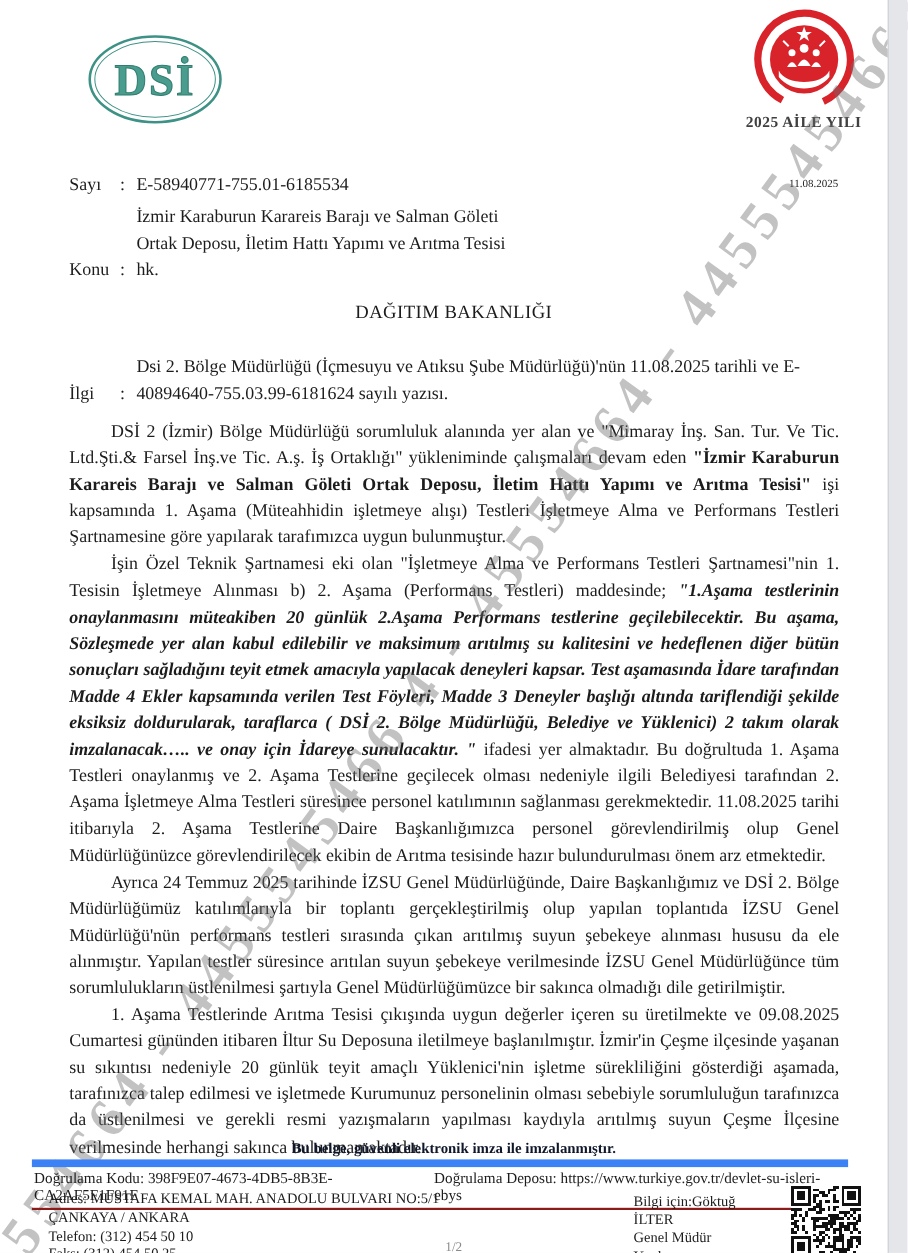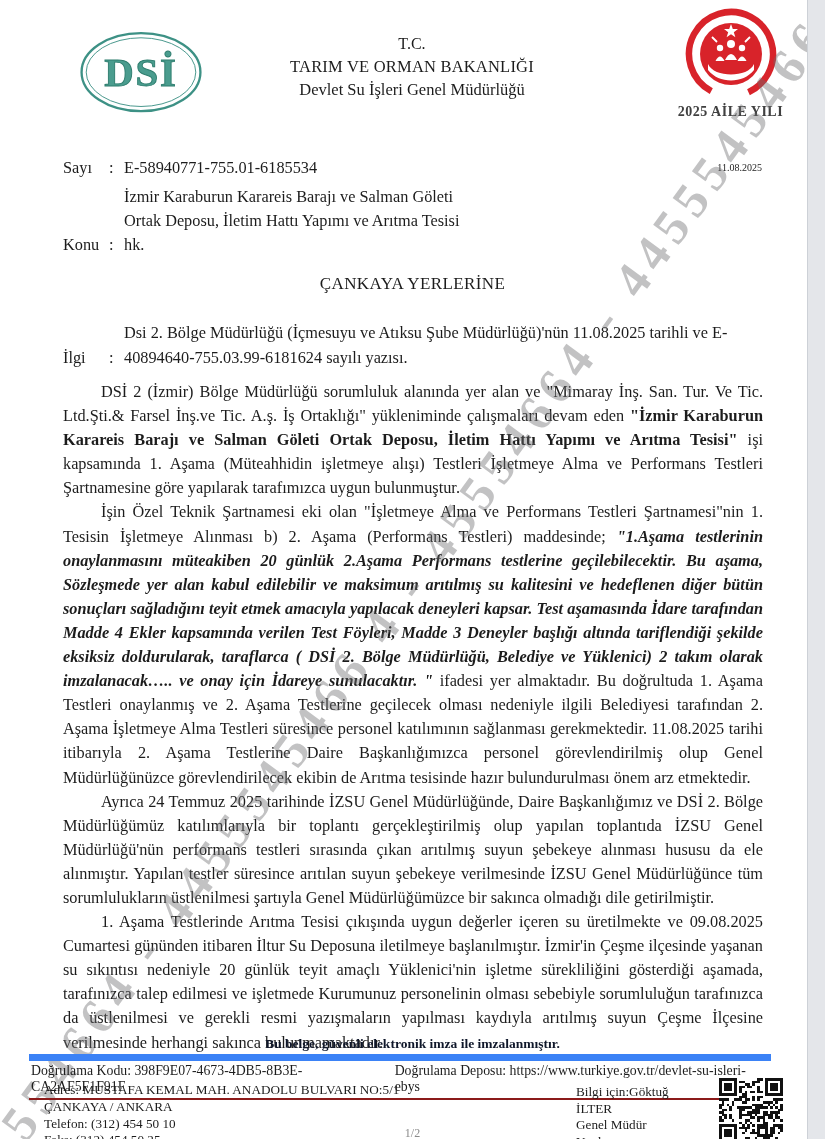--- a/index.html
+++ b/index.html
@@ -75,25 +75,20 @@
   <div class="watermark">45554664 - 4455545466 4 - 45554664 - 44555454664</div>
 
   <div class="hdr">
     <div class="dsi-logo">
       <svg viewBox="0 0 140 100" width="130" height="96">
         <ellipse cx="70" cy="48" rx="64" ry="42" fill="none" stroke="#3d9185" stroke-width="2.5"></ellipse>
         <ellipse cx="70" cy="48" rx="59" ry="37" fill="none" stroke="#3d9185" stroke-width="1"></ellipse>
         <text x="70" y="63" text-anchor="middle" font-family="Liberation Serif, serif" font-size="44" font-weight="bold" fill="#4a9c8e" stroke="#2e7d6e" stroke-width="1" letter-spacing="2">DSİ</text>
       </svg>
     </div>
-    <div class="hdr-center">
-      <div class="l1">T.C.</div>
-      <div class="l2">TARIM VE ORMAN BAKANLIĞI</div>
-      <div class="l3">Devlet Su İşleri Genel Müdürlüğü</div>
-    </div>
     <div class="emblem">
       <svg viewBox="0 0 100 100">
         <circle cx="50" cy="46" r="42" fill="none" stroke="#d8232a" stroke-width="6.5" stroke-dasharray="225 40" transform="rotate(118 50 46)"></circle>
         <circle cx="50" cy="46" r="31" fill="#d8232a"></circle>
         <polygon points="50,16 51.8,21 57,21 52.8,24.2 54.4,29.2 50,26.2 45.6,29.2 47.2,24.2 43,21 48.2,21" fill="#ffffff"></polygon>
 
         <circle cx="50" cy="36" r="4" fill="#ffffff"></circle>
         <path d="M44 52 Q50 40 56 52 Z" fill="#ffffff"></path>
         <circle cx="39" cy="40" r="3.2" fill="#ffffff"></circle>
         <path d="M34.5 53 Q39 44 43.5 53 Z" fill="#ffffff"></path>
@@ -114,21 +109,21 @@
       <span class="mval">E-58940771-755.01-6185534</span>
     </div>
     <div class="doc-date">11.08.2025</div>
     <div class="mrow konu-row">
       <span class="mlabel">Konu</span>
       <span class="mcolon">:</span>
       <span class="mval konu-val">İzmir Karaburun Karareis Barajı ve Salman Göleti Ortak Deposu, İletim Hattı Yapımı ve Arıtma Tesisi hk.</span>
     </div>
   </div>
 
-  <div class="recipient">ÇANKAYA YERLERİNE</div>
+  <div class="recipient">DAĞITIM BAKANLIĞI</div>
 
   <div class="ilgi mrow">
     <span class="mlabel">İlgi</span>
     <span class="mcolon">:</span>
     <span class="mval" style="flex:1;">Dsi 2. Bölge Müdürlüğü (İçmesuyu ve Atıksu Şube Müdürlüğü)'nün 11.08.2025 tarihli ve E-40894640-755.03.99-6181624 sayılı yazısı.</span>
   </div>
 
   <div class="bodytext">
     <p><span>DSİ 2 (İzmir) Bölge Müdürlüğü sorumluluk alanında yer alan ve "Mimaray İnş. San. Tur. Ve Tic. Ltd.Şti.&amp; Farsel İnş.ve Tic. A.ş. İş Ortaklığı" yükleniminde çalışmaları devam eden </span><span class="bold">"İzmir Karaburun Karareis Barajı ve Salman Göleti Ortak Deposu, İletim Hattı Yapımı ve Arıtma Tesisi"</span><span> işi kapsamında 1. Aşama (Müteahhidin işletmeye alışı) Testleri İşletmeye Alma ve Performans Testleri Şartnamesine göre yapılarak tarafımızca uygun bulunmuştur.</span></p>
     <p><span>İşin Özel Teknik Şartnamesi eki olan "İşletmeye Alma ve Performans Testleri Şartnamesi"nin 1. Tesisin İşletmeye Alınması b) 2. Aşama (Performans Testleri) maddesinde; </span><span class="bi">"1.Aşama testlerinin onaylanmasını müteakiben 20 günlük 2.Aşama Performans testlerine geçilebilecektir. Bu aşama, Sözleşmede yer alan kabul edilebilir ve maksimum arıtılmış su kalitesini ve hedeflenen diğer bütün sonuçları sağladığını teyit etmek amacıyla yapılacak deneyleri kapsar. Test aşamasında İdare tarafından Madde 4 Ekler kapsamında verilen Test Föyleri, Madde 3 Deneyler başlığı altında tariflendiği şekilde eksiksiz doldurularak, taraflarca ( DSİ 2. Bölge Müdürlüğü, Belediye ve Yüklenici) 2 takım olarak imzalanacak….. ve onay için İdareye sunulacaktır. " </span><span>ifadesi yer almaktadır. Bu doğrultuda 1. Aşama Testleri onaylanmış ve 2. Aşama Testlerine geçilecek olması nedeniyle ilgili Belediyesi tarafından 2. Aşama İşletmeye Alma Testleri süresince personel katılımının sağlanması gerekmektedir. 11.08.2025 tarihi itibarıyla 2. Aşama Testlerine Daire Başkanlığımızca personel görevlendirilmiş olup Genel Müdürlüğünüzce görevlendirilecek ekibin de Arıtma tesisinde hazır bulundurulması önem arz etmektedir.</span></p>

